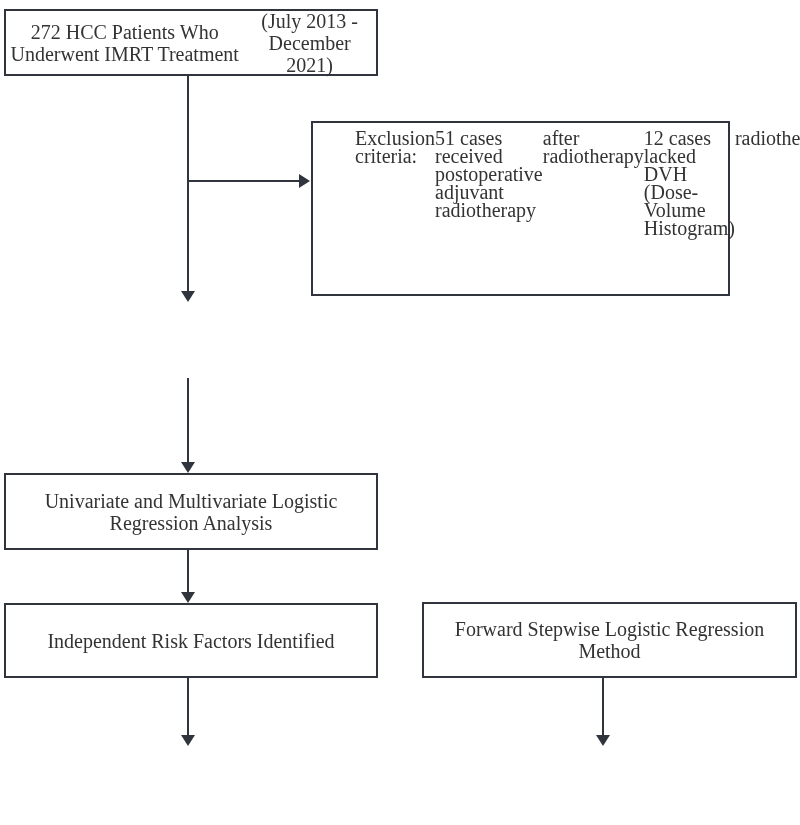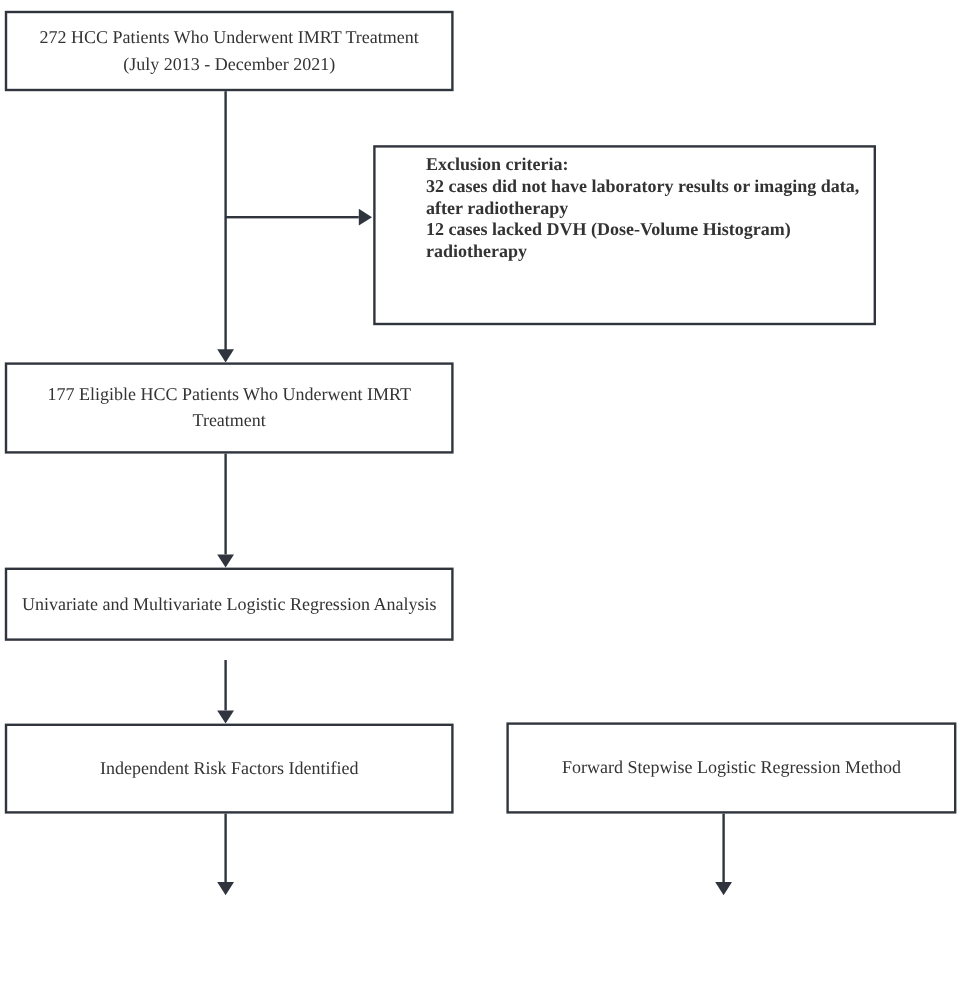--- a/index.html
+++ b/index.html
@@ -16,25 +16,25 @@
     font-family:"Liberation Serif", serif;
     color:var(--text);
     overflow:hidden;
   }
   .box{
     position:absolute;
     border:2px solid var(--border);
     background:var(--bg);
     box-sizing:border-box;
     display:flex;
-    flex-direction:column;
+    flex-direction:row;
     align-items:center;
     justify-content:center;
     text-align:center;
-    font-size:15px;
+    font-size:20px;
   }
   .box .bline{line-height:22px;}
   .box.exclusion{
     align-items:flex-start;
     justify-content:flex-start;
     text-align:left;
     padding:7px 8px 0 42px;
   }
   .box.exclusion .bline{line-height:17.9px;}
   .vline{position:absolute;width:2px;background:var(--border);}
@@ -61,37 +61,33 @@
     <div class="bline">272 HCC Patients Who Underwent IMRT Treatment</div>
     <div class="bline">(July 2013 - December 2021)</div>
   </div>
 
   <div class="vline" style="left:187px;top:76px;height:216px;"></div>
   <div class="arrow-down" style="left:181px;top:291px;"></div>
 
   <div class="hline" style="left:188px;top:180px;width:111px;"></div>
   <div class="arrow-right" style="left:299px;top:174px;"></div>
 
-  <div class="box exclusion" style="left:311px;top:121px;width:419px;height:150px;font-weight:bold;">
+  <div class="box exclusion" style="left:311px;top:121px;width:419px;height:175px;">
     <div class="bline">Exclusion criteria:</div>
-    <div class="bline">32 cases did not have laboratory results or imaging data,</div>
+    <div class="bline">51 cases received postoperative adjuvant radiotherapy</div>
     <div class="bline">after radiotherapy</div>
     <div class="bline">12 cases lacked DVH (Dose-Volume Histogram)</div>
     <div class="bline">radiotherapy</div>
   </div>
 
-  <div class="box" style="left:4px;top:302px;width:374px;height:76px;">
-    <div class="bline">177 Eligible HCC Patients Who Underwent IMRT</div>
-    <div class="bline">Treatment</div>
-  </div>
 
   <div class="vline" style="left:187px;top:378px;height:84px;"></div>
   <div class="arrow-down" style="left:181px;top:462px;"></div>
 
-  <div class="box" style="left:4px;top:473px;width:374px;height:61px;">
+  <div class="box" style="left:4px;top:473px;width:374px;height:77px;">
     <div class="bline">Univariate and Multivariate Logistic Regression Analysis</div>
   </div>
 
   <div class="vline" style="left:187px;top:550px;height:42px;"></div>
   <div class="arrow-down" style="left:181px;top:592px;"></div>
 
   <div class="box" style="left:4px;top:603px;width:374px;height:75px;">
     <div class="bline">Independent Risk Factors Identified</div>
   </div>
 

